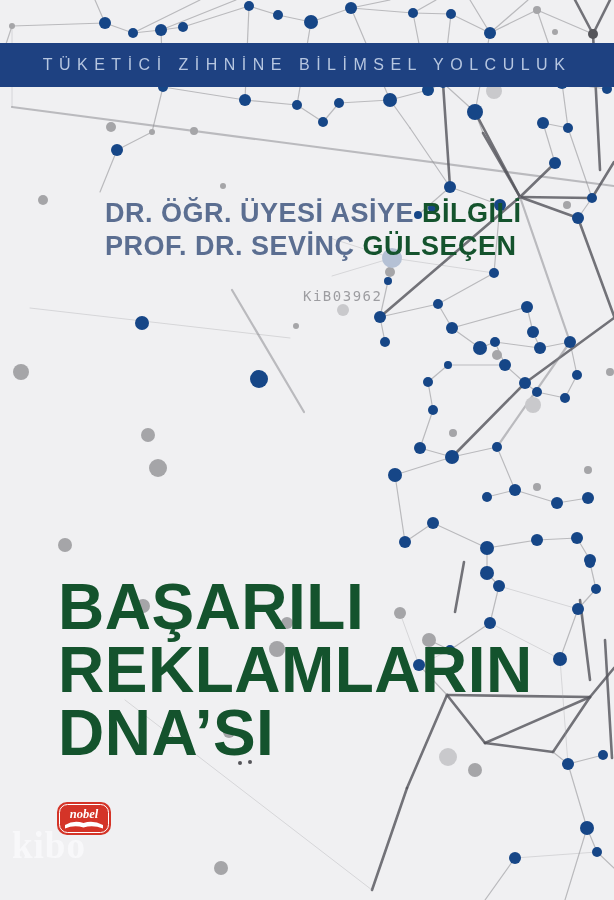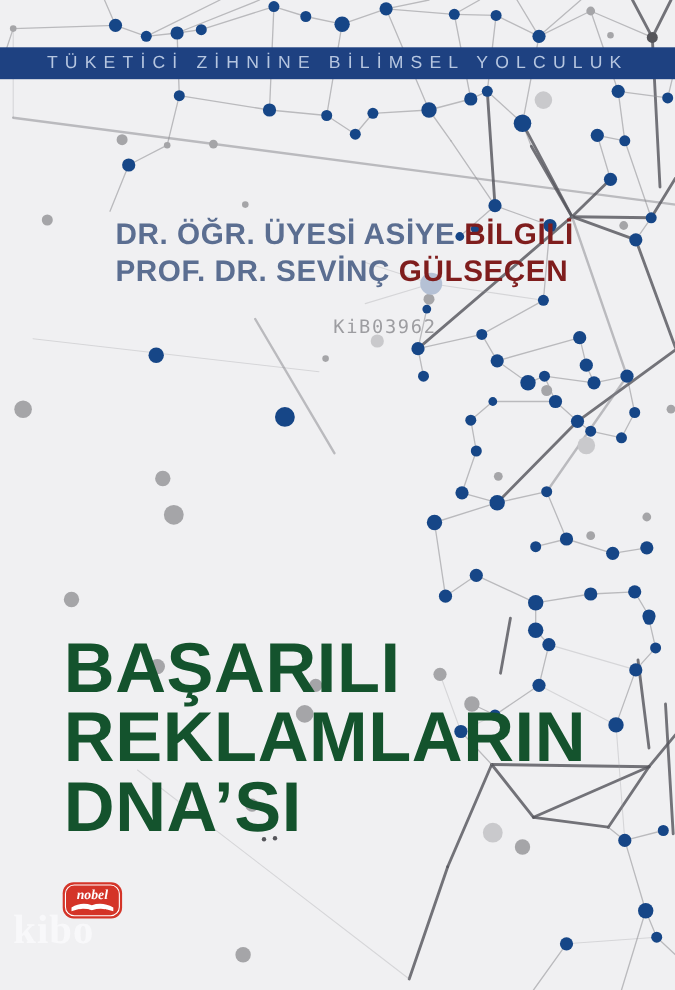--- a/index.html
+++ b/index.html
@@ -15,38 +15,38 @@
   .e {stroke:#8e8e92;stroke-width:1.2;opacity:.55;}
   .ef{stroke:#9a9a9e;stroke-width:1;opacity:.3;}
   .et{stroke:#86868b;stroke-width:2.2;opacity:.5;}
   .ed{stroke:#57575e;stroke-width:2.6;opacity:.82;}
   .nb{fill:#164687;}
   .ng{fill:#a5a5a8;}
   .nl{fill:#b5c1d5;}
   .ngl{fill:#c9c9cc;}
   .nt{fill:#55555a;}
   .band{
-    position:absolute;left:0;top:43px;width:614px;height:29px;
+    position:absolute;left:0;top:43px;width:614px;height:44px;
     background:#1e4181;
     display:flex;align-items:center;justify-content:center;
   }
   .band span{
     color:#b6c6e0;font-size:16px;font-weight:400;
     letter-spacing:6.5px;white-space:nowrap;
   }
   .authors{
     position:absolute;left:58px;top:197px;
     font-size:27px;line-height:33px;letter-spacing:.5px;white-space:nowrap;
   }
   .authors .muted{color:#5b6e91;font-weight:600;margin-left:47px;}
-  .authors .strong{color:#7f1d1d;font-weight:700;}
+  .authors .strong{color:#14532d;font-weight:700;}
   .code{
     position:absolute;left:303px;top:288px;
     font-family:"DejaVu Sans Mono", monospace;
-    font-size:17px;letter-spacing:1.5px;color:#9d9da1;
+    font-size:14px;letter-spacing:1.5px;color:#9d9da1;
   }
   .title{
     position:absolute;left:58px;top:576px;
     color:#14532d;font-weight:700;font-size:64px;line-height:63px;
     letter-spacing:.5px;white-space:nowrap;
   }
   .publogo{position:absolute;left:56px;top:801px;width:58px;height:36px;}
   .kibo{position:absolute;left:12px;top:826px;}
   .kibo .brand{
     display:block;

